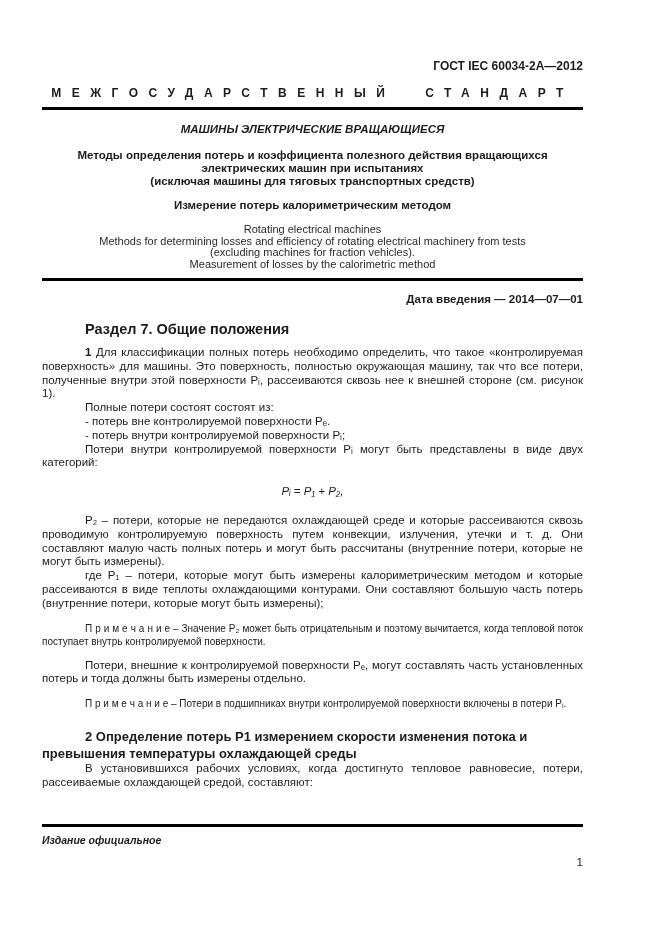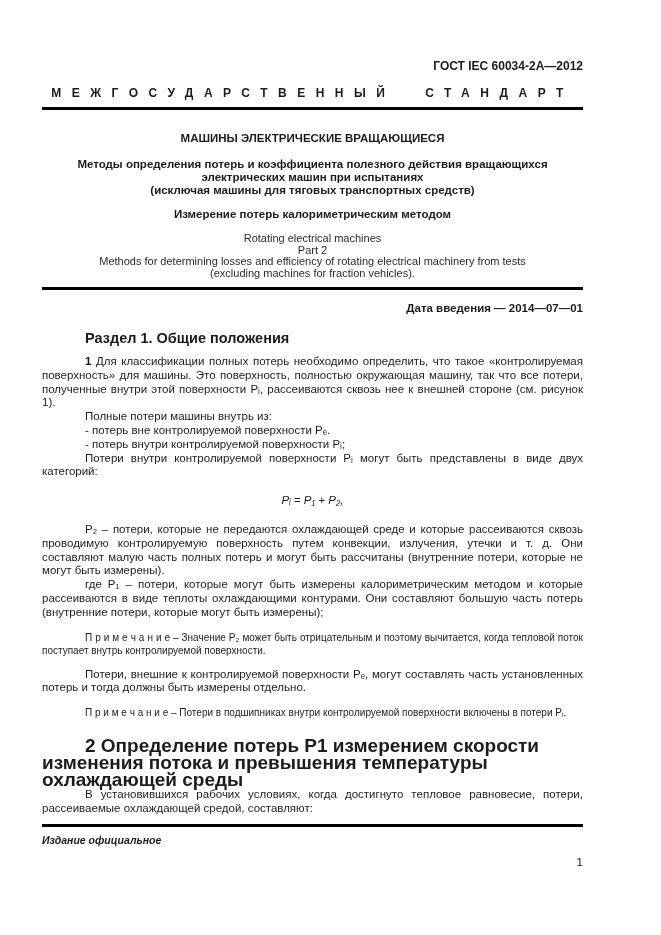--- a/index.html
+++ b/index.html
@@ -31,21 +31,21 @@
     text-align: center;
     white-space: nowrap;
   }
   .rule {
     height: 3px;
     background: #000;
     margin-top: 7px;
   }
   .rule2 { height: 3px; background: #000; margin-top: 8px; }
   .title-block { text-align: center; font-weight: bold; font-size: 11.5px; line-height: 13px; }
-  .title-ru    { margin-top: 22px; }
+  .title-ru    { margin-top: 13px; font-style: italic; }
   .part-ru     { margin-top: 13px; }
   .subtitle-ru { margin-top: 13px; max-width: 525px; margin-left: auto; margin-right: auto; }
   .method-ru   { margin-top: 11px; }
   .title-block-en {
     margin-top: 12px;
     text-align: center;
     font-size: 11px;
     line-height: 11.5px;
     font-weight: normal;
     color: #2a2a2a;
@@ -76,21 +76,21 @@
   .note {
     margin: 11px 0 11px 0;
     font-size: 10px;
     line-height: 13px;
     text-indent: 43px;
     text-align: justify;
   }
   .heading-2 {
     margin-top: 18px;
     font-weight: bold;
-    font-size: 19px;
+    font-size: 13px;
     line-height: 17px;
     text-indent: 43px;
     text-align: left;
   }
   .after-heading { margin-top: 7px; }
   .footer {
     position: absolute;
     left: 42px; right: 78px; top: 824px;
   }
   .footer-rule { height: 3px; background: #000; }
@@ -123,34 +123,34 @@
     <div class="title-ru">МАШИНЫ ЭЛЕКТРИЧЕСКИЕ ВРАЩАЮЩИЕСЯ</div>
     <div class="subtitle-ru">
       <span>Методы определения потерь и коэффициента полезного действия вращающихся электрических машин при испытаниях</span><br>
       <span>(исключая машины для тяговых транспортных средств)</span>
     </div>
     <div class="method-ru">Измерение потерь калориметрическим методом</div>
   </div>
 
   <div class="title-block-en">
     <div>Rotating electrical machines</div>
-    <div>Part 2</div>
     <div>Methods for determining losses and efficiency of rotating electrical machinery from tests</div>
     <div>(excluding machines for fraction vehicles).</div>
+    <div>Measurement of losses by the calorimetric method</div>
   </div>
 
   <div class="rule2"></div>
 
   <div class="intro-date">Дата введения — 2014—07—01</div>
 
-  <div class="section-heading">Раздел 1. Общие положения</div>
+  <div class="section-heading">Раздел 7. Общие положения</div>
 
   <div class="body-text">
     <p class="para para-first"><span class="bold-num">1</span> <span>Для классификации полных потерь необходимо определить, что такое «контролируемая поверхность» для машины. Это поверхность, полностью окружающая машину, так что все потери, полученные внутри этой поверхности Pᵢ, рассеиваются сквозь нее к внешней стороне (см. рисунок 1).</span></p>
-    <p class="plain">Полные потери машины внутрь из:</p>
+    <p class="plain">Полные потери состоят состоят из:</p>
     <p class="plain">- потерь вне контролируемой поверхности Pₑ.</p>
     <p class="plain">- потерь внутри контролируемой поверхности Pᵢ;</p>
     <p class="para">Потери внутри контролируемой поверхности Pᵢ могут быть представлены в виде двух категорий:</p>
     <div class="formula">Pᵢ = P₁ + P₂,</div>
     <p class="para">P₂ – потери, которые не передаются охлаждающей среде и которые рассеиваются сквозь проводимую контролируемую поверхность путем конвекции, излучения, утечки и т. д. Они составляют малую часть полных потерь и могут быть рассчитаны (внутренние потери, которые не могут быть измерены).</p>
     <p class="para">где P₁ – потери, которые могут быть измерены калориметрическим методом и которые рассеиваются в виде теплоты охлаждающими контурами. Они составляют большую часть потерь (внутренние потери, которые могут быть измерены);</p>
     <div class="note">П р и м е ч а н и е   – Значение P₂ может быть отрицательным и поэтому вычитается, когда тепловой поток поступает внутрь контролируемой поверхности.</div>
     <p class="para">Потери, внешние к контролируемой поверхности Pₑ, могут составлять часть установленных потерь и тогда должны быть измерены отдельно.</p>
     <div class="note">П р и м е ч а н и е  – Потери в подшипниках внутри контролируемой поверхности включены в потери Pᵢ.</div>
   </div>

